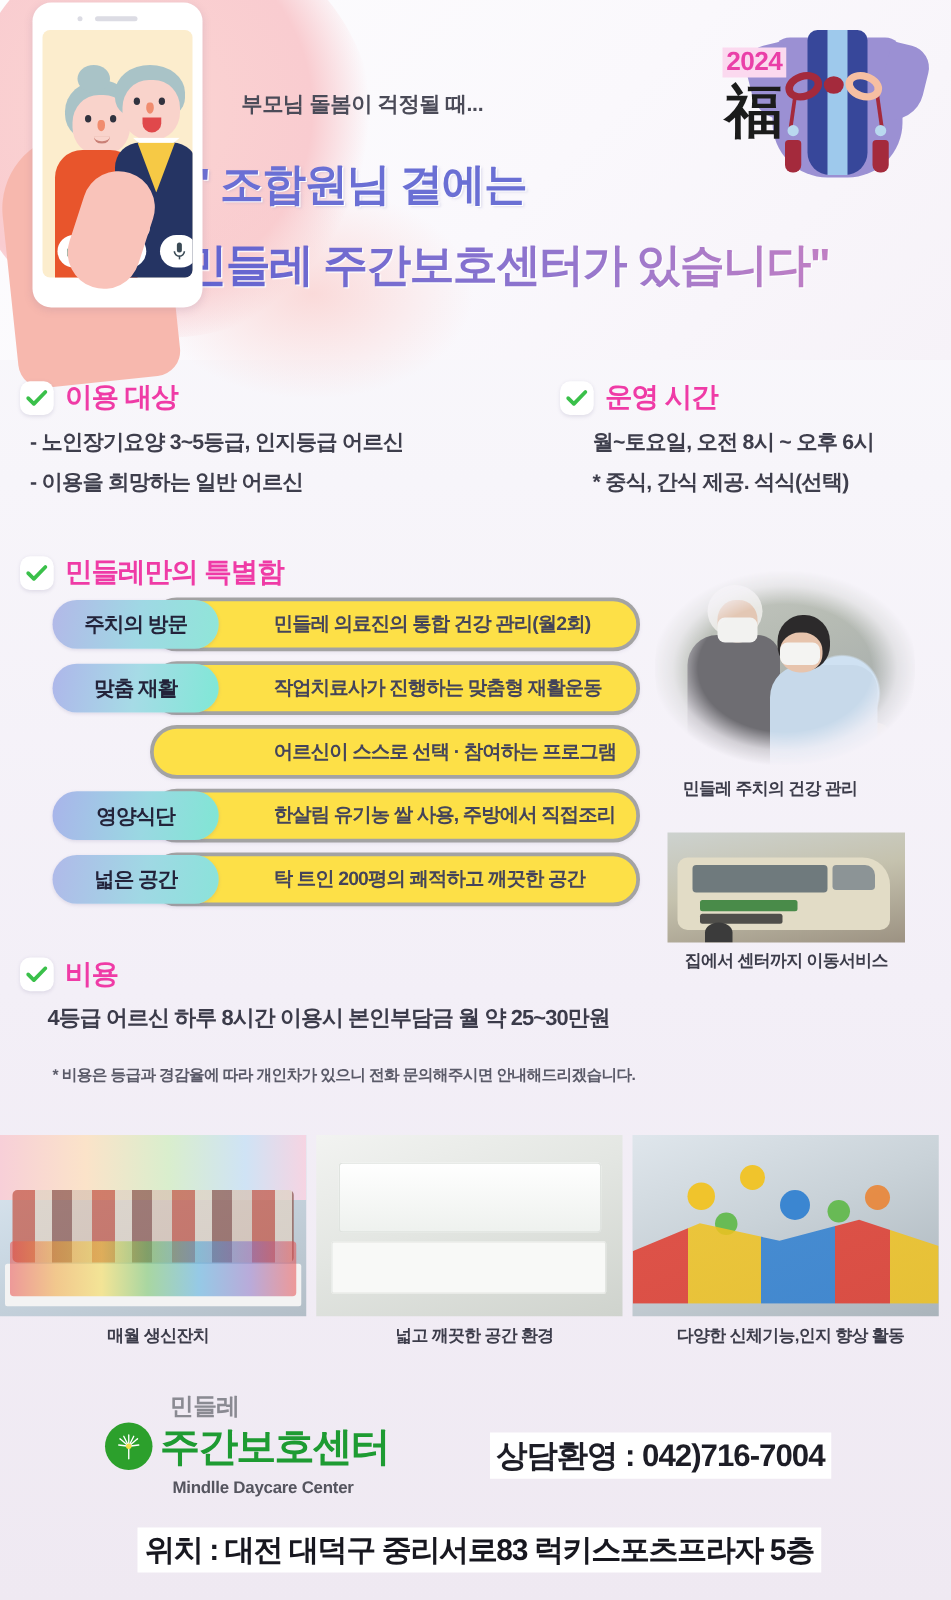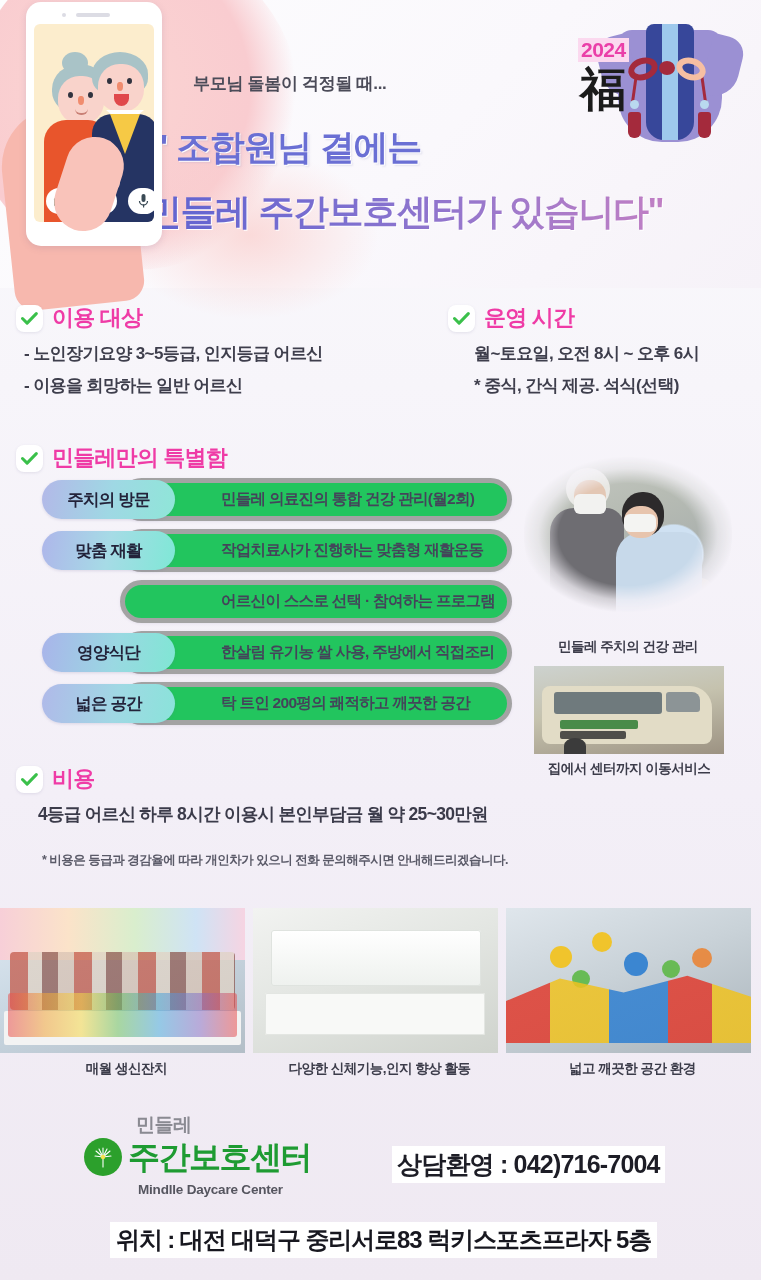--- a/index.html
+++ b/index.html
@@ -142,21 +142,21 @@
   }
   .sec-target .body-line { margin-left:8px; }
   .sec-hours  .body-line { margin-left:26px; }
 
   
   .sec-feat { position:absolute; left:16px; top:443px; }
   .feat-list { position:absolute; left:42px; top:478px; width:470px; }
   .feat-item { position:relative; height:43px; margin-bottom:8px; }
   .feat-card {
     position:absolute; left:78px; top:0; right:0; height:43px;
-    background:#22c55e; border-radius:22px; border:5px solid #a3a3a3;
+    background:#fde047; border-radius:22px; border:3px solid #a3a3a3;
     box-shadow:0 1px 3px rgba(140,130,170,.14);
     display:flex; align-items:center;
   }
   .feat-desc {
     margin-left:96px; font-size:15.5px; font-weight:700; color:#44445a; letter-spacing:-.7px; white-space:nowrap;
   }
   .feat-badge {
     position:absolute; left:0; top:2px; width:133px; height:39px;
     border-radius:20px; display:flex; align-items:center; justify-content:center;
     font-size:16.5px; font-weight:700; color:#23233a; letter-spacing:-.8px;
@@ -184,21 +184,21 @@
   .pd-gran-mask { position:absolute; left:50px; top:42px; width:32px; height:20px; background:#f2f2f0; border-radius:6px; }
   .pd-gran-body { position:absolute; left:26px; top:56px; width:74px; height:110px; background:#6e6d72; border-radius:24px 18px 0 0; }
   .pd-doc-head { position:absolute; left:98px; top:40px; width:42px; height:44px; background:#2c2a2b; border-radius:48% 48% 44% 44%; }
   .pd-doc-face { position:absolute; left:100px; top:54px; width:34px; height:32px; background:#e7c4ad; border-radius:46%; }
   .pd-doc-mask { position:absolute; left:100px; top:62px; width:32px; height:18px; background:#f4f4f2; border-radius:6px; }
   .pd-doc-body { position:absolute; left:92px; top:80px; width:86px; height:86px; background:#c7d9ea; border-radius:26px 20px 0 0; }
   .pd-doc-pants{ position:absolute; left:120px; top:126px; width:70px; height:42px; background:#d8cfbe; border-radius:14px; }
   .cap {
     font-size:13.5px; font-weight:700; color:#3c3c4a; text-align:center; letter-spacing:-.5px;
   }
-  .cap-doctor { position:absolute; left:524px; top:622px; width:208px;margin-top:16px; }
+  .cap-doctor { position:absolute; left:512px; top:622px; width:208px; }
 
   .photo-van {
     position:absolute; left:534px; top:666px; width:190px; height:88px;
     background:linear-gradient(170deg,#cdd2cf 0%,#c5c2ae 45%,#9c9282 100%);
     overflow:hidden;
   }
   .van-body { position:absolute; left:8px; top:20px; width:170px; height:58px; background:#e2dcc6; border-radius:8px 22px 8px 8px; }
   .van-win  { position:absolute; left:20px; top:26px; width:108px; height:22px; background:#6f7a7d; border-radius:3px; }
   .van-win2 { position:absolute; left:132px; top:26px; width:34px; height:20px; background:#8c9496; border-radius:3px 8px 3px 3px; }
   .van-logo { position:absolute; left:26px; top:54px; width:78px; height:9px; background:#2e7d32; border-radius:2px; opacity:.85; }
@@ -479,22 +479,22 @@
       <div class="g3-ball" style="left:86px;top:24px;width:20px;height:20px;background:#f2c21c"></div>
       <div class="g3-ball" style="left:118px;top:44px;width:24px;height:24px;background:#2f7fd0"></div>
       <div class="g3-ball" style="left:156px;top:52px;width:18px;height:18px;background:#5fb84a"></div>
       <div class="g3-ball" style="left:186px;top:40px;width:20px;height:20px;background:#e8873a"></div>
       <div class="g3-ball" style="left:66px;top:62px;width:18px;height:18px;background:#5fb84a"></div>
     </div>
   </div>
 
   <div class="cap-row">
     <div class="cap cap-cell">매월 생신잔치</div>
+    <div class="cap cap-cell">넓고 깨끗한 공간 환경</div>
     <div class="cap cap-cell">다양한 신체기능,인지 향상 활동</div>
-    <div class="cap cap-cell">넓고 깨끗한 공간 환경</div>
   </div>
 
   <div class="logo-sub">민들레</div>
   <div class="logo-mark">
     <svg width="26" height="26" viewBox="0 0 26 26">
       <g stroke="#ffffff" stroke-width="1.1" stroke-linecap="round">
         <path d="M13 14V23"></path>
         <path d="M13 13L6 7"></path>
           <path d="M13 13L9 5"></path>
           <path d="M13 13L13 4"></path>

